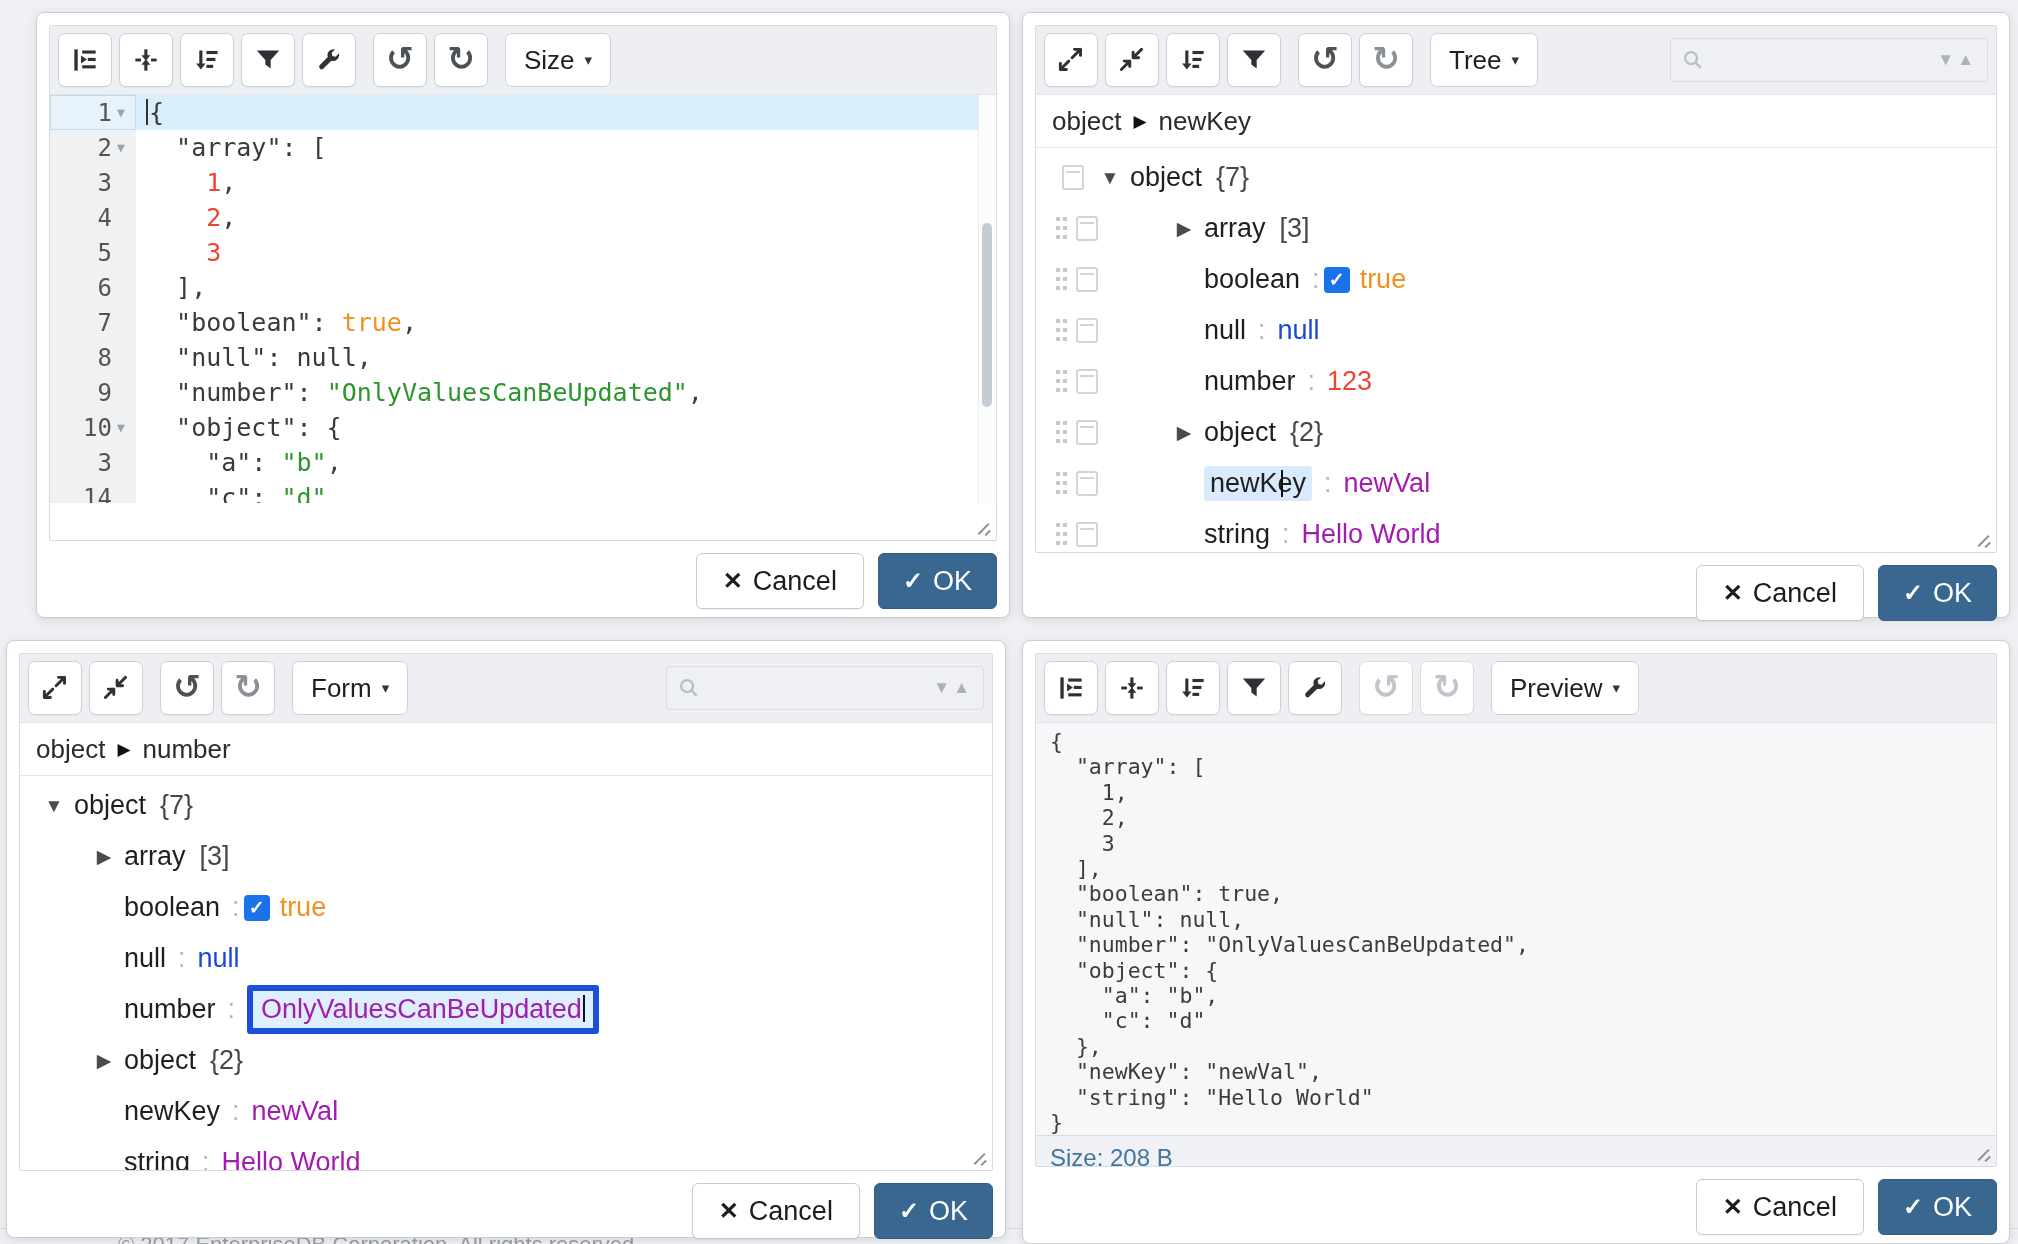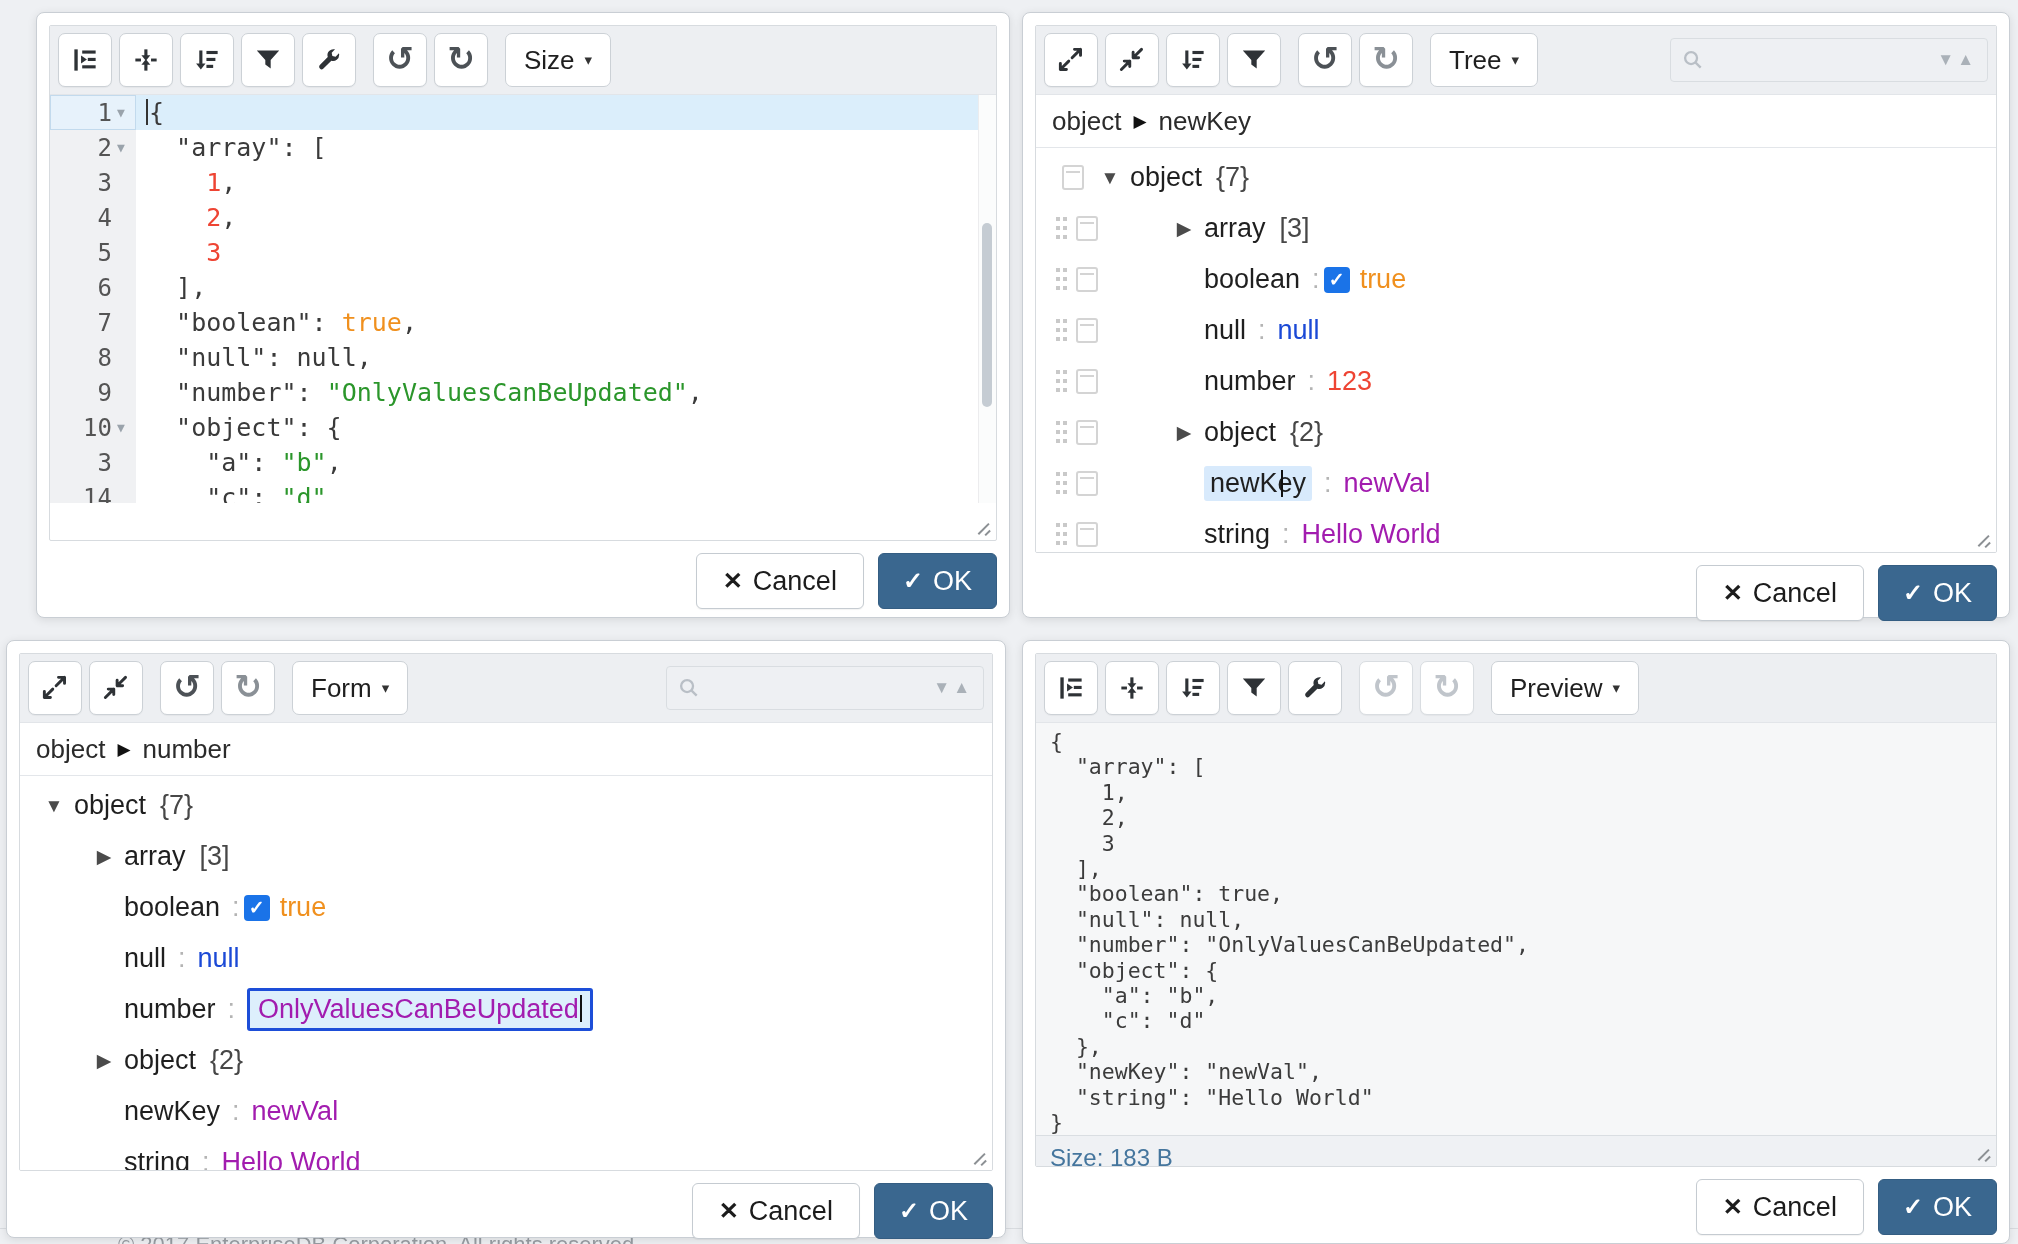--- a/index.html
+++ b/index.html
@@ -66,21 +66,21 @@
   .fname{white-space:pre;}
   .fname.editing{background:#d8eafc;border-radius:3px;padding:2px 6px;position:relative;}
   .fname.editing .kcaret{position:absolute;left:71%;top:4px;bottom:4px;width:2px;background:#111;}
   .meta{margin-left:14px;color:#474747;}
   .sep{margin:0 12px;color:#b4b4b4;}
   .sep.tight{margin-right:4px;}
   .cb{width:26px;height:26px;border-radius:4px;background:#1a73e8;color:#fff;display:flex;align-items:center;
       justify-content:center;font-size:19px;font-weight:700;margin-right:10px;flex:0 0 auto;}
   .fval{white-space:pre;}
   .v-str{color:#a21caf;} .v-num{color:#ee4433;} .v-bool{color:#f0901e;} .v-null{color:#1b49d6;}
-  .fval.editing{background:#ddeffc;border:3px solid #1d4ed8;border-radius:3px;padding:3px 8px;position:relative;}
+  .fval.editing{background:#ddeffc;border:6px solid #1d4ed8;border-radius:3px;padding:3px 8px;position:relative;}
   .fval.editing .vcaret{display:inline-block;width:2px;height:27px;background:#111;vertical-align:-4px;margin-left:1px;}
   
   .pv{height:406px;background:#f6f7f8;padding:6px 0 0 14px;white-space:pre;overflow:hidden;
       font:21.5px/25.4px "DejaVu Sans Mono",monospace;color:#3c3c3c;flex:0 0 auto;}
   
   .statusbar{height:44px;background:#eff1f4;border-top:1px solid #dadee2;display:flex;align-items:center;
              padding:0 14px;font-size:24px;color:#44759d;gap:44px;flex:0 0 auto;}
   .rsz{position:absolute;right:3px;bottom:3px;width:17px;height:17px;}
   .rsz::before,.rsz::after{content:"";position:absolute;background:#8c9094;height:1.6px;transform:rotate(-45deg);}
   .rsz::before{width:15px;left:0px;top:8px;}
@@ -558,21 +558,21 @@
   "null": null,
   "number": "OnlyValuesCanBeUpdated",
   "object": {
     "a": "b",
     "c": "d"
   },
   "newKey": "newVal",
   "string": "Hello World"
 }</div>
       <div class="statusbar">
-        <span>Size: 183 B</span>
+        <span>Size: 208 B</span>
       </div>
       <div class="rsz"></div>
     </div>
     <div class="dfoot">
       <div class="btn btn-cancel">
         <span class="bic">✕</span>
         <span>Cancel</span>
       </div>
       <div class="btn btn-ok">
         <span class="bic">✓</span>

